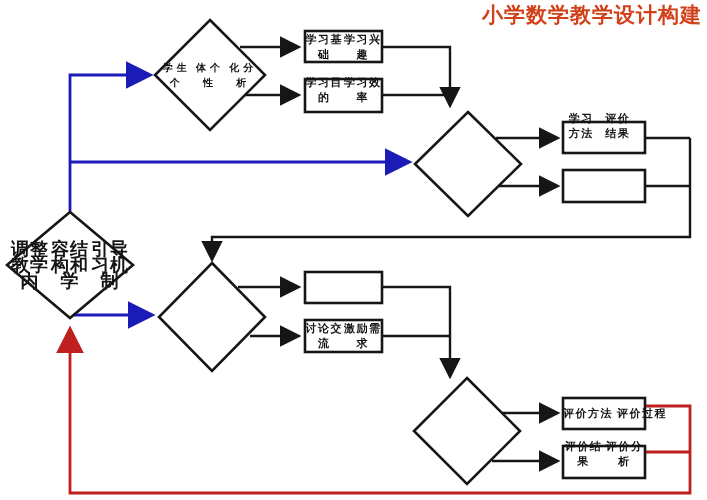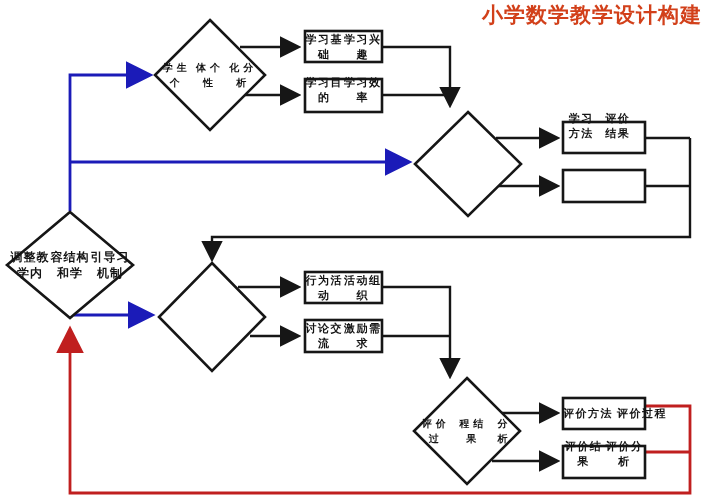--- a/index.html
+++ b/index.html
@@ -7,21 +7,21 @@
   body{position:relative;background:#ffffff;overflow:hidden;
        font-family:"DejaVu Sans","Liberation Sans",sans-serif}
   .canvas{position:absolute;inset:0}
   svg.wires{position:absolute;left:0;top:0;display:block}
   .page-title{position:absolute;top:1px;right:5px;font-size:21px;font-weight:bold;
               letter-spacing:1px;color:#d2401a;
               font-family:"DejaVu Sans","Liberation Sans",sans-serif}
   .lbl{position:absolute;display:flex;flex-direction:row;align-items:center;
        justify-content:space-between;text-align:center;color:#141414;font-weight:bold}
   .dlbl{font-size:10px;line-height:15px;letter-spacing:4px}
-  .dlbl.wide{letter-spacing:1px;line-height:16px;font-size:12px}
+  .dlbl.wide{letter-spacing:1px;line-height:16px;font-size:18px}
   .rlbl{font-size:11px;line-height:15px;letter-spacing:1.5px;
         font-family:"DejaVu Serif","Liberation Serif",serif;font-weight:bold}
 </style>
 </head>
 <body>
 
 <div class="canvas">
 
   <svg class="wires" width="707" height="500" viewBox="0 0 707 500">
     <defs>
@@ -88,41 +88,32 @@
   <div class="lbl dlbl" style="left:160px;top:52px;width:100px;height:46px">
     <span>学生个</span>
     <span>体个性</span>
     <span>化分析</span>
   </div>
   <div class="lbl dlbl wide" style="left:10px;top:241px;width:120px;height:48px">
     <span>调整教学内</span>
     <span>容结构和学</span>
     <span>引导习机制</span>
   </div>
-  <div class="lbl dlbl" style="left:417px;top:408px;width:100px;height:46px">
-    <span>评价过</span>
-    <span>程结果</span>
-    <span>分析</span>
-  </div>
 
   <div class="lbl rlbl" style="left:305px;top:31px;width:77px;height:31px">
     <span>学习基础</span>
     <span>学习兴趣</span>
   </div>
   <div class="lbl rlbl" style="left:305px;top:79px;width:77px;height:22px">
     <span>学习目的</span>
     <span>学习效率</span>
   </div>
   <div class="lbl rlbl" style="left:563px;top:110px;width:73px;height:31px">
     <span>学习方法</span>
     <span>评价结果</span>
-  </div>
-  <div class="lbl rlbl" style="left:305px;top:272px;width:77px;height:31px">
-    <span>行为活动</span>
-    <span>活动组织</span>
   </div>
   <div class="lbl rlbl" style="left:305px;top:320px;width:77px;height:32px">
     <span>讨论交流</span>
     <span>激励需求</span>
   </div>
   <div class="lbl rlbl" style="left:563px;top:398px;width:104px;height:31px">
     <span>评价方法</span>
     <span>评价过程</span>
   </div>
   <div class="lbl rlbl" style="left:563px;top:446px;width:82px;height:16px">

